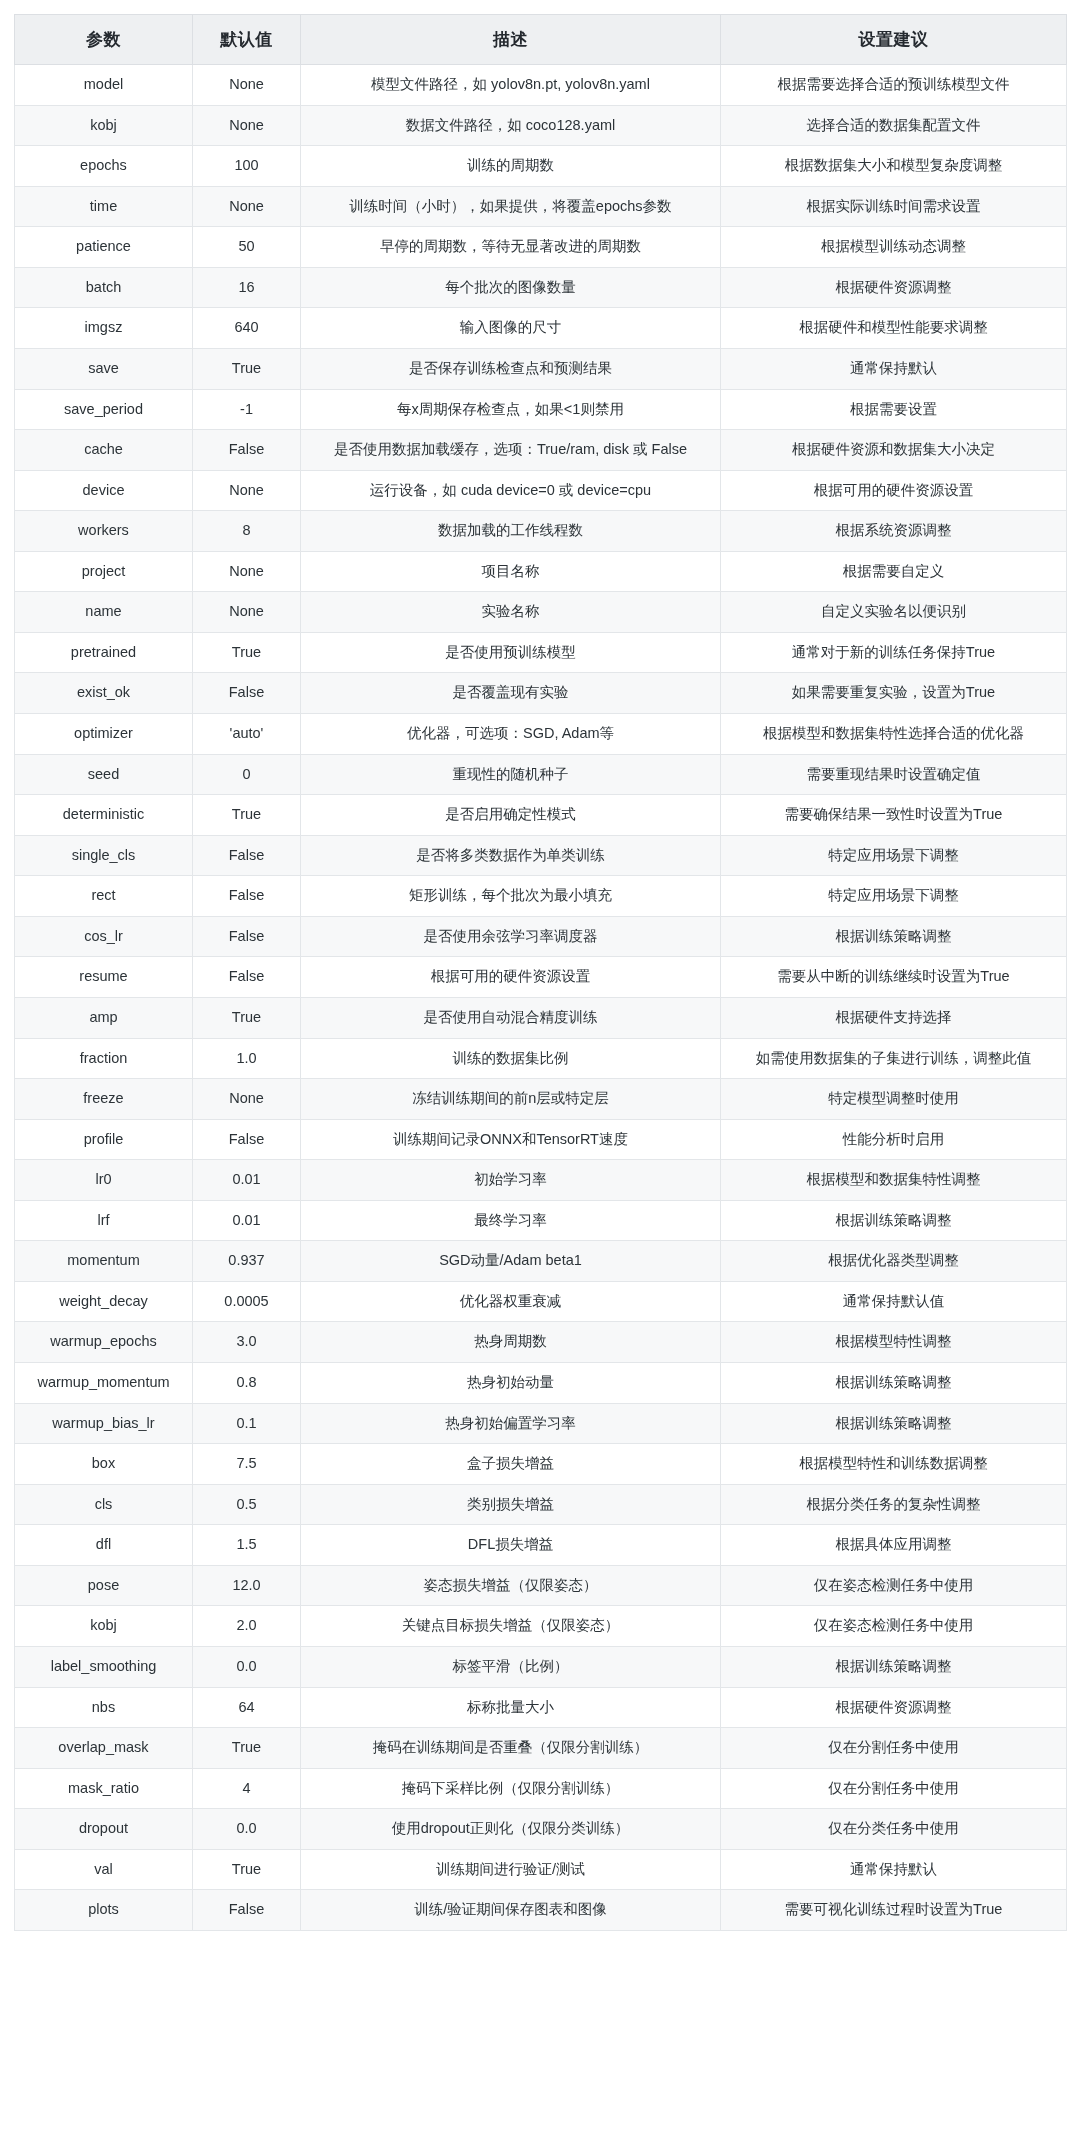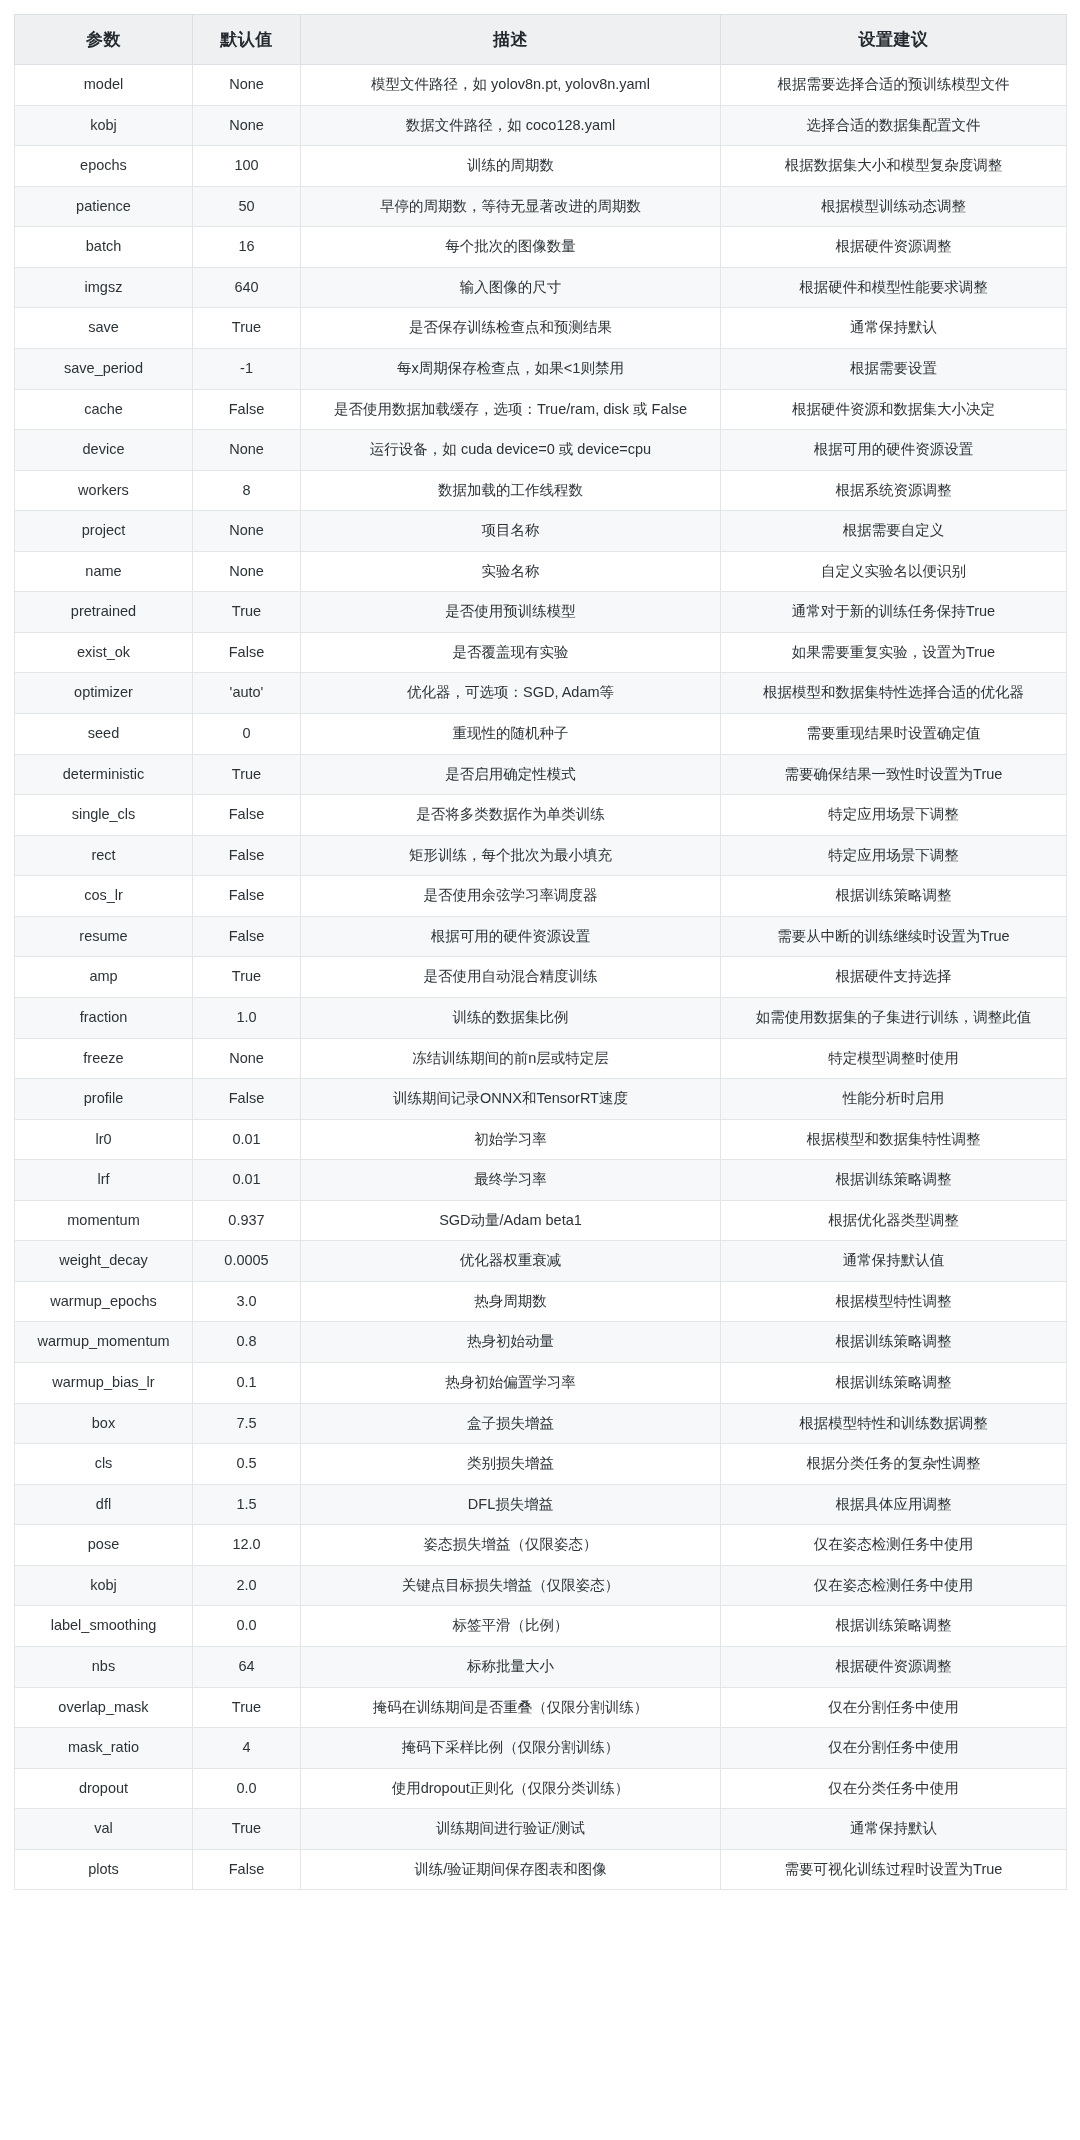--- a/index.html
+++ b/index.html
@@ -94,20 +94,26 @@
           <td class="col-description">数据文件路径，如 coco128.yaml</td>
           <td class="col-recommendation">选择合适的数据集配置文件</td>
         </tr>
         <tr>
           <td class="col-param">epochs</td>
           <td class="col-default">100</td>
           <td class="col-description">训练的周期数</td>
           <td class="col-recommendation">根据数据集大小和模型复杂度调整</td>
         </tr>
         <tr>
+          <td class="col-param">time</td>
+          <td class="col-default">None</td>
+          <td class="col-description">训练时间（小时），如果提供，将覆盖epochs参数</td>
+          <td class="col-recommendation">根据实际训练时间需求设置</td>
+        </tr>
+        <tr>
           <td class="col-param">patience</td>
           <td class="col-default">50</td>
           <td class="col-description">早停的周期数，等待无显著改进的周期数</td>
           <td class="col-recommendation">根据模型训练动态调整</td>
         </tr>
         <tr>
           <td class="col-param">batch</td>
           <td class="col-default">16</td>
           <td class="col-description">每个批次的图像数量</td>
           <td class="col-recommendation">根据硬件资源调整</td>

